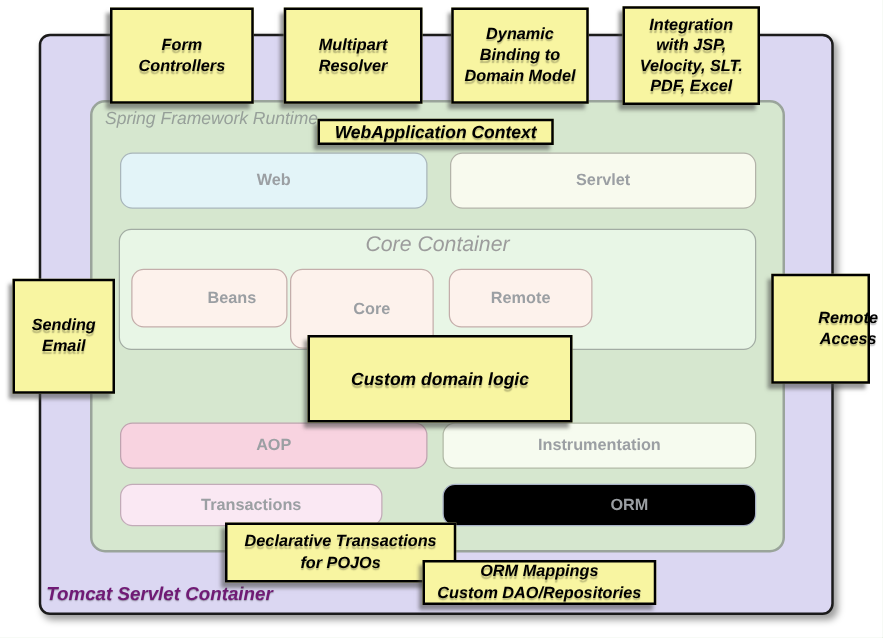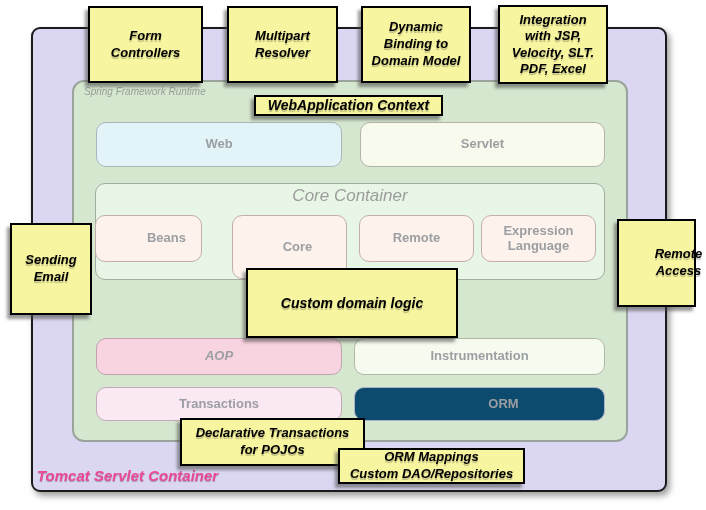--- a/index.html
+++ b/index.html
@@ -26,21 +26,21 @@
 
   
   .runtime-container {
     left: 72px; top: 80px; width: 556px; height: 362px;
     border: 2px solid #9aa49b;
     border-radius: 12px;
   }
 
   .runtime-label {
     left: 84px; top: 86px;
-    font-size: 10px; font-style: italic; color: #97a09a;
+    font-size: 14px; font-style: italic; color: #97a09a;
   }
 
   
   .core-container {
     left: 95px; top: 183px; width: 510px; height: 97px;
     border: 1.5px solid #a2aca3;
     border-radius: 10px;
   }
   .core-title {
     left: 95px; top: 186px; width: 510px;
@@ -52,32 +52,32 @@
   .module {
     display: flex; align-items: center; justify-content: center;
     border: 1.5px solid #aeaeae;
     border-radius: 10px;
     font-size: 13px; font-weight: bold; color: #9b9fa3;
     text-align: center; white-space: pre-line; line-height: 1.15;
   }
 
   .box-web        { left: 96px;  top: 122px; width: 246px; height: 45px; border-color:#a9b6bb; }
   .box-servlet    { left: 360px; top: 122px; width: 245px; height: 45px; border-color:#b3b3a9; }
-  .box-beans      { left: 95px; top: 215px; width: 107px; height: 47px; border-color:#c4aeab;padding-left:36px; }
+  .box-beans      { left: 105px; top: 215px; width: 125px; height: 47px; border-color:#c4aeab;padding-left:36px; }
   .box-core       { left: 232px; top: 215px; width: 115px; height: 64px; border-color:#c4aeab;padding-left:16px; }
   .box-context    { left: 359px; top: 215px; width: 115px; height: 47px; border-color:#c4aeab; }
   .box-expression { left: 481px; top: 215px; width: 115px; height: 47px; border-color:#c4aeab; }
   .box-aop        { left: 96px;  top: 338px; width: 246px; height: 37px; border-color:#bfa3b0; }
   .box-instr      { left: 354px; top: 338px; width: 251px; height: 37px; border-color:#b1b9a6; }
-  .box-trans      { left: 96px;  top: 387px; width: 246px; height: 34px; border-color:#c2abb8; }
+  .box-trans      { left: 96px;  top: 387px; width: 210px; height: 34px; border-color:#c2abb8; }
   .box-orm        { left: 354px; top: 387px; width: 251px; height: 34px; border-color:#a9b2c6; }
 
   .tomcat-label {
     left: 37px; top: 467px;
-    font-size: 15px; font-weight: bold; font-style: italic; color: #ec4899;
+    font-size: 15px; font-weight: bold; font-style: italic; color: #701a75;
     text-shadow: 0 1px 1px rgba(0,0,0,0.30);
   }
 
   
   .note {
     display: flex; align-items: center; justify-content: center;
     border: 2px solid #000;
     box-shadow: -3px 4px 3px rgba(70,70,70,0.55);
     font-size: 13px; font-weight: bold; font-style: italic; color: #000;
     text-align: center; white-space: pre-line; line-height: 1.3;
@@ -106,27 +106,25 @@
   <div class="abs runtime-label">Spring Framework Runtime</div>
 
   <div class="abs module box-web" style="background-color: rgb(227, 244, 248);">Web</div>
   <div class="abs module box-servlet" style="background-color: rgb(248, 250, 238);">Servlet</div>
 
   <div class="abs core-container" style="background-color: rgb(232, 246, 230);"></div>
   <div class="abs core-title">Core Container</div>
   <div class="abs module box-beans" style="background-color: rgb(253, 242, 236);">Beans</div>
   <div class="abs module box-core" style="background-color: rgb(253, 242, 236);">Core</div>
   <div class="abs module box-context" style="background-color: rgb(253, 242, 236);">Remote</div>
-  <div class="abs module box-expression" style="background-color: rgb(253, 242, 236);">Expression
-Language</div>
 
-  <div class="abs module box-aop" style="background-color: rgb(248, 211, 224); font-style: italic;">AOP</div>
+  <div class="abs module box-aop" style="background-color: rgb(248, 211, 224);">AOP</div>
   <div class="abs module box-instr" style="background-color: rgb(246, 251, 239);">Instrumentation</div>
   <div class="abs module box-trans" style="background-color: rgb(250, 232, 243);">Transactions</div>
-  <div class="abs module box-orm" style="background-color: #0c4a6e; padding-left: 48px;">ORM</div>
+  <div class="abs module box-orm" style="background-color: #000000; padding-left: 48px;">ORM</div>
 
   <div class="abs tomcat-label">Tomcat Servlet Container</div>
 
   <div class="abs note note-form" style="background-color: rgb(248, 245, 161);">Form
 Controllers</div>
   <div class="abs note note-multipart" style="background-color: rgb(248, 245, 161);">Multipart
 Resolver</div>
   <div class="abs note note-dynamic" style="background-color: rgb(248, 245, 161);">Dynamic
 Binding to
 Domain Model</div>

